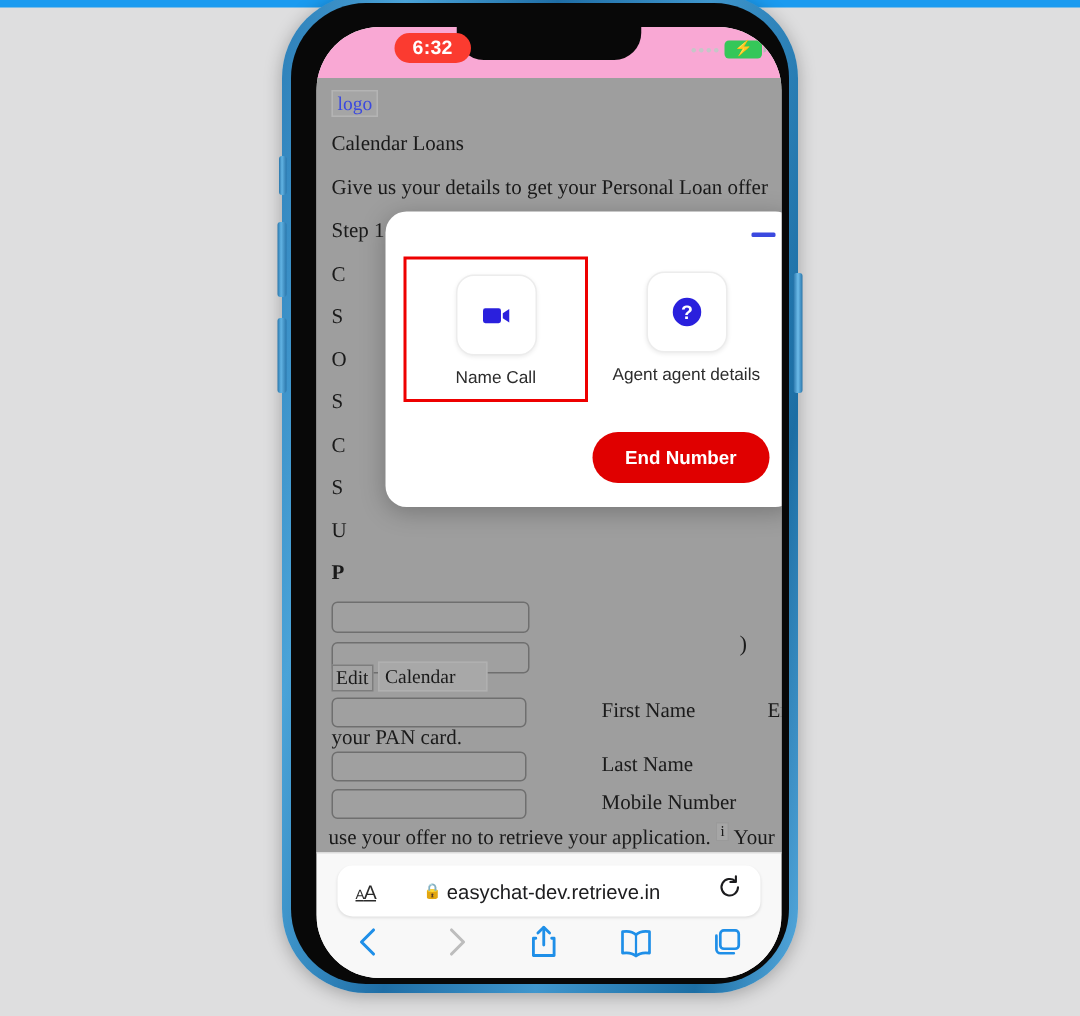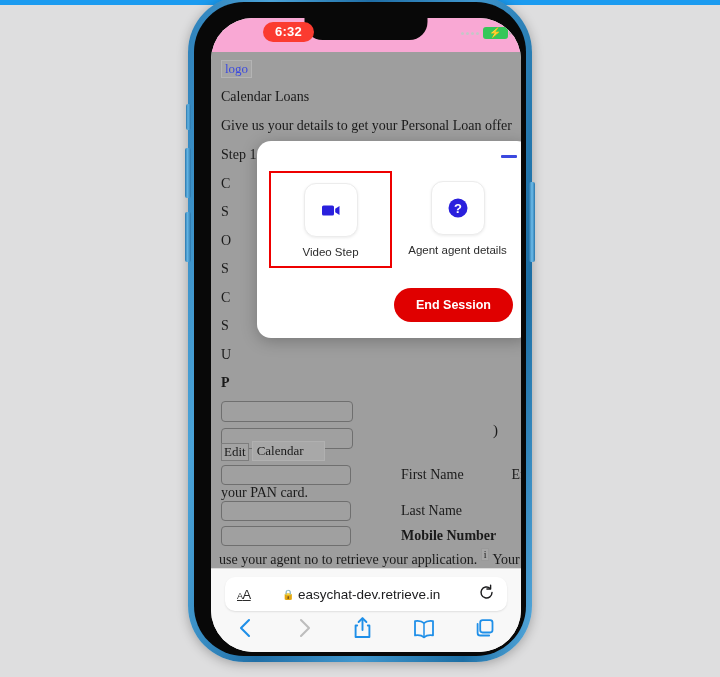--- a/index.html
+++ b/index.html
@@ -218,21 +218,21 @@
     background: #a0a0a0;
     flex: none;
   }
   .field-label {
     font-size: 14px;
     margin-left: 6px;
     white-space: nowrap;
   }
   #row-first { top: 413px; }
   #row-last  { top: 449px; }
-  #row-mob   { top: 474px; font-weight: bold; }
+  #row-mob   { top: 474px; }
   #text-pan-note {
     position: absolute;
     left: 10px; top: 433px;
     font-size: 14px;
   }
   #text-mobile-note {
     position: absolute;
     left: 8px; top: 497px;
     font-size: 14px;
     white-space: nowrap;
@@ -436,57 +436,57 @@
         </div>
 
         <div class="field-row" id="row-mob">
           <span class="field-box"></span>
           <span class="field-label">Mobile Number</span>
           <span class="sup-edit">Edit</span>
           <span class="field-label" style="margin-left:4px">You can</span>
         </div>
 
         <div id="text-mobile-note">
-          <span>use your agent no to retrieve your application.</span>
+          <span>use your offer no to retrieve your application.</span>
           <span class="sup-i">i</span>
           <span>Your</span>
         </div>
       </div>
 
       <div id="modal">
         <div id="minimize-btn"></div>
 
         <div id="action-grid">
 
 
           <div class="action-cell highlighted">
             <div class="icon-tile">
               <svg width="26" height="26" viewBox="0 0 26 26">
                 <rect x="4" y="8.5" width="12" height="10" rx="1.6" fill="#2a20dd"></rect>
                 <path d="M17.2 11.8 L21.5 9 L21.5 18 L17.2 15.2 Z" fill="#2a20dd"></path>
               </svg>
             </div>
-            <div class="action-label">Video Step</div>
+            <div class="action-label">Name Call</div>
           </div>
 
           <div class="action-cell">
             <div class="icon-tile">
               <svg width="26" height="26" viewBox="0 0 26 26">
                 <circle cx="13" cy="13" r="9.5" fill="#2a20dd"></circle>
                 <text x="13" y="17.6" text-anchor="middle" font-family="Liberation Sans, sans-serif" font-size="13" font-weight="bold" fill="#ffffff">?</text>
               </svg>
             </div>
             <div class="action-label">Agent agent details</div>
           </div>
 
           <div></div>
         </div>
 
         <div id="end-session-wrap">
-          <button id="end-session-btn">End Session</button>
+          <button id="end-session-btn">End Number</button>
         </div>
       </div>
 
       <div id="status-bar">
         <div id="notch"></div>
         <div id="time-pill">6:32</div>
         <div id="status-right">
           <span id="signal-dots">
               <i></i>
               <i></i>

